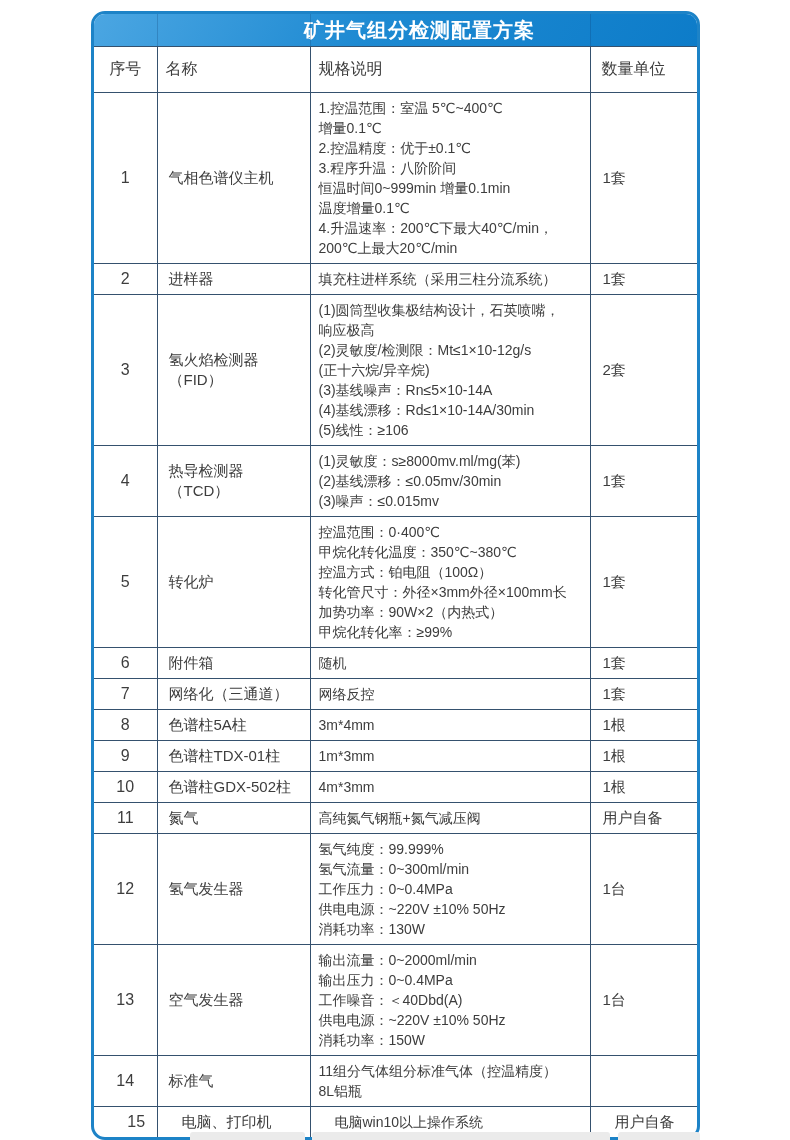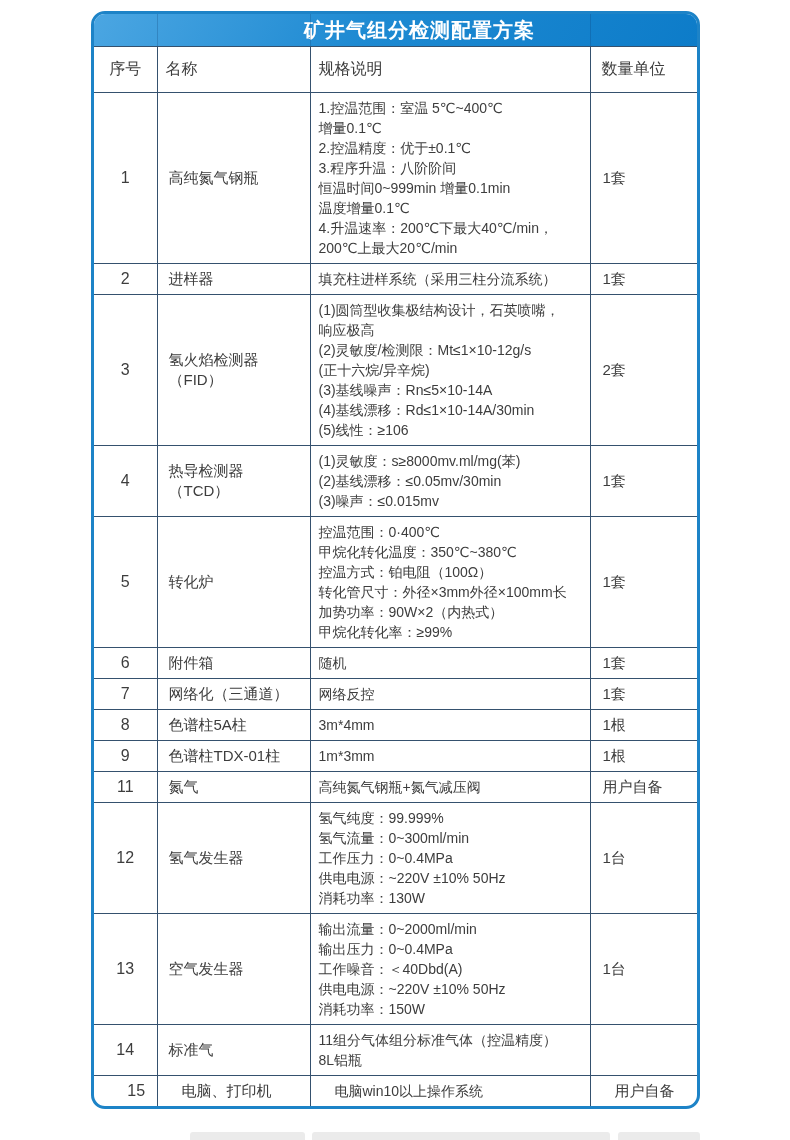--- a/index.html
+++ b/index.html
@@ -96,21 +96,21 @@
         <tr>
           <th class="h-no">序号</th>
           <th class="h-name">名称</th>
           <th class="h-spec">规格说明</th>
           <th class="h-qty">数量单位</th>
         </tr>
       </thead>
       <tbody id="table-body">
   <tr>
     <td class="no">1</td>
-    <td class="name">高纯氮气钢瓶</td>
+    <td class="name">气相色谱仪主机</td>
     <td class="spec">1.控温范围：室温 5℃~400℃
 增量0.1℃
 2.控温精度：优于±0.1℃
 3.程序升温：八阶阶间
 恒温时间0~999min 增量0.1min
 温度增量0.1℃
 4.升温速率：200℃下最大40℃/min，
 200℃上最大20℃/min</td>
     <td class="qty">1套</td>
   </tr>
@@ -177,20 +177,26 @@
     <td class="qty">1根</td>
   </tr>
 
   <tr>
     <td class="no">9</td>
     <td class="name">色谱柱TDX-01柱</td>
     <td class="spec">1m*3mm</td>
     <td class="qty">1根</td>
   </tr>
 
+  <tr>
+    <td class="no">10</td>
+    <td class="name">色谱柱GDX-502柱</td>
+    <td class="spec">4m*3mm</td>
+    <td class="qty">1根</td>
+  </tr>
 
   <tr>
     <td class="no">11</td>
     <td class="name">氮气</td>
     <td class="spec">高纯氮气钢瓶+氮气减压阀</td>
     <td class="qty">用户自备</td>
   </tr>
 
   <tr>
     <td class="no">12</td>

